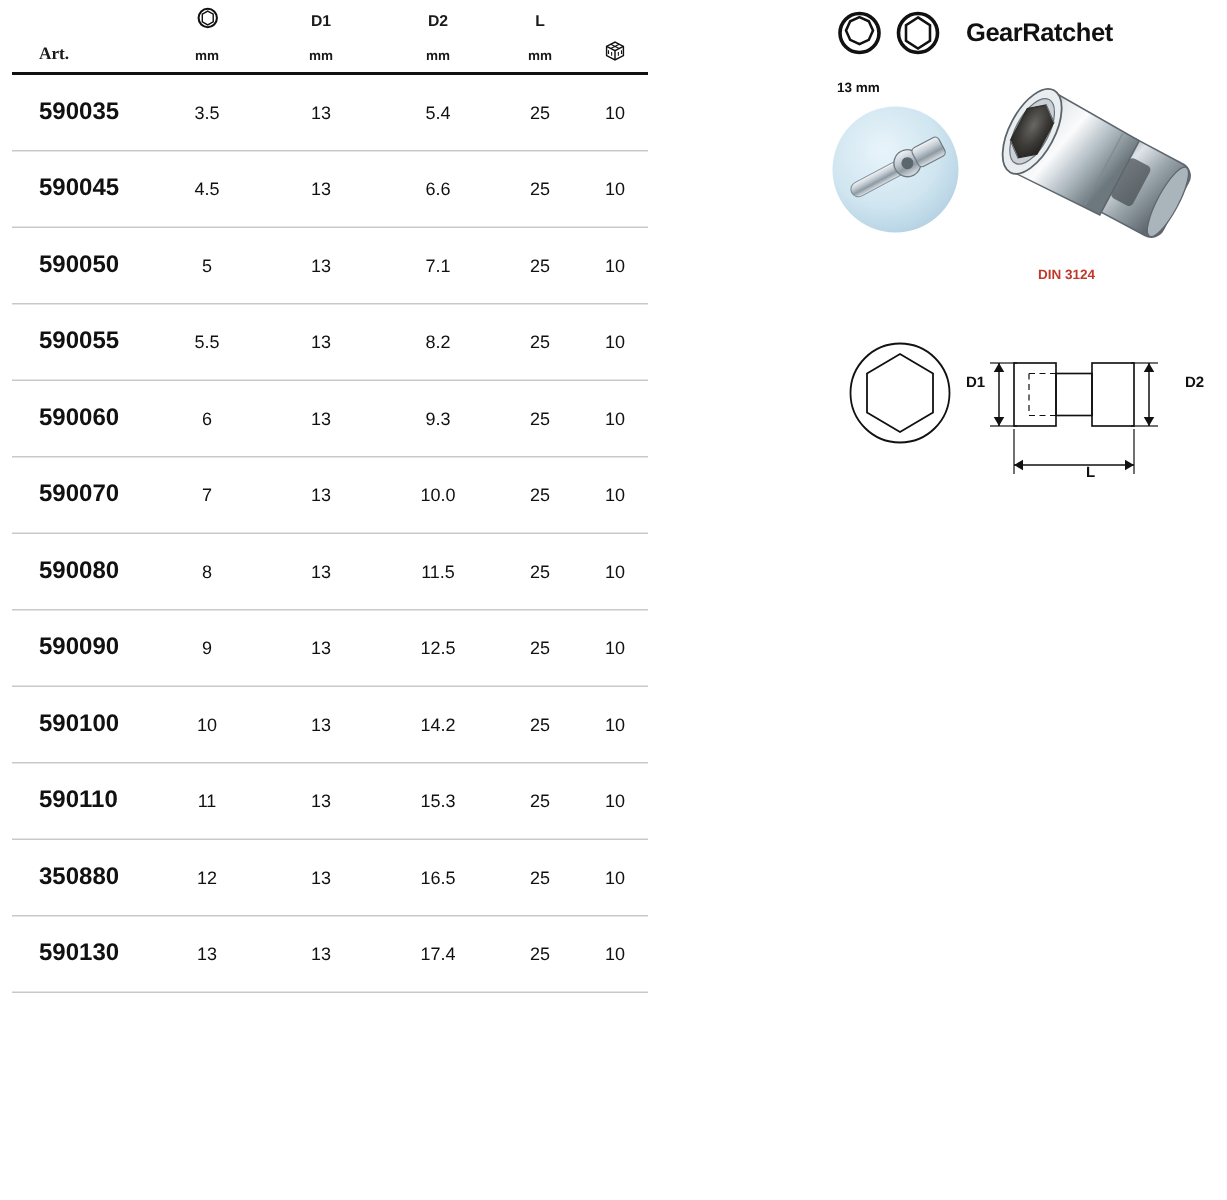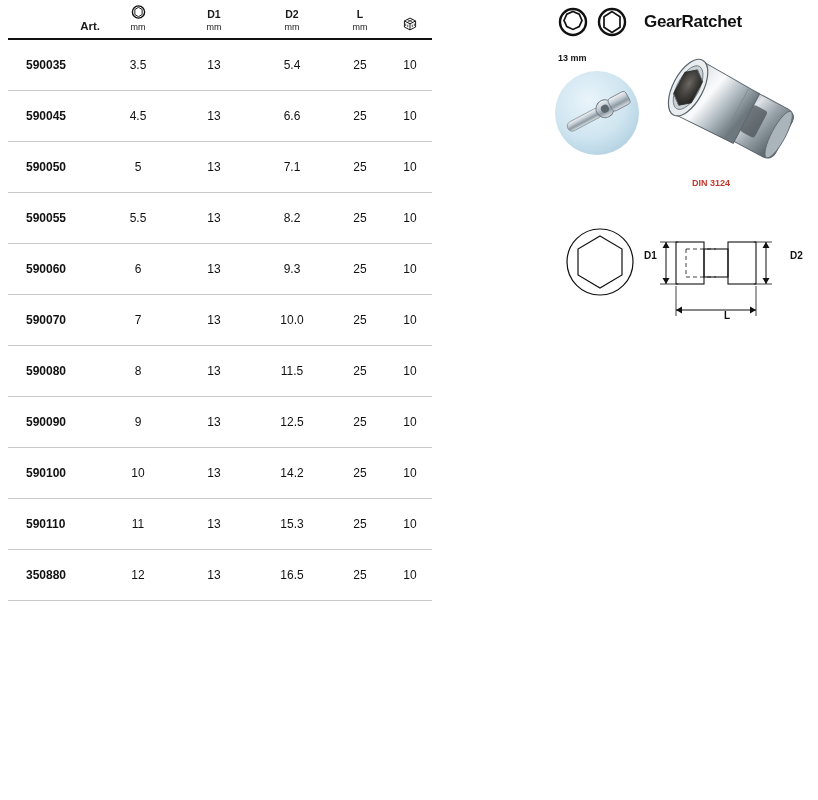--- a/index.html
+++ b/index.html
@@ -37,35 +37,36 @@
 
   table.parts thead th {
     border-bottom: 2px solid #111;
     padding: 0 0 6px 0;
     vertical-align: bottom;
     font-size: 11px;
     font-weight: bold;
     text-align: center;
   }
   table.parts thead th.art-head {
-    text-align: right;
+    text-align: left;
     padding-left: 18px;
     font-size: 11.5px;
+    font-family: Liberation Serif, serif;
   }
   .head-stack {
     display: flex;
     flex-direction: column;
     align-items: center;
     justify-content: flex-end;
     line-height: 1.15;
   }
   .head-stack .unit {
     font-size: 9px;
-    font-weight: normal;
-    margin-top: 2px;
+    font-weight: bold;
+    margin-top: 12px;
   }
   .head-stack .lbl {
     font-size: 10.5px;
     font-weight: bold;
   }
 
   
   .hex-glyph {
     width: 15px;
     height: 16px;
@@ -82,21 +83,21 @@
     height: 48px;
     font-size: 12px;
     text-align: center;
     vertical-align: middle;
     color: #111;
   }
   table.parts tbody td.art {
     text-align: left;
     padding-left: 18px;
     font-weight: bold;
-    font-size: 12px;
+    font-size: 16px;
   }
   table.parts tbody tr:last-child td {
     border-bottom: 1px solid #c9c9c9;
   }
   .mm-cell { position: relative; margin-top: 21px; }
   .mm-marker {
     position: absolute;
     left: 50%;
     top: 50%;
     transform: translate(-130%, -50%) rotate(45deg);
@@ -308,20 +309,28 @@
 
       <tr>
         <td class="art">350880</td>
         <td class="mm-cell">12</td>
         <td>13</td>
         <td>16.5</td>
         <td>25</td>
         <td>10</td>
       </tr>
 
+      <tr>
+        <td class="art">590130</td>
+        <td class="mm-cell">13</td>
+        <td>13</td>
+        <td>17.4</td>
+        <td>25</td>
+        <td>10</td>
+      </tr>
 
     </tbody>
   </table>
 </div>
 
 <div id="illustration-panel">
 
   <div class="brand-wordmark">GearRatchet</div>
 
   <svg width="90" height="40" style="position:absolute;left:4px;top:2px;" aria-hidden="true">

